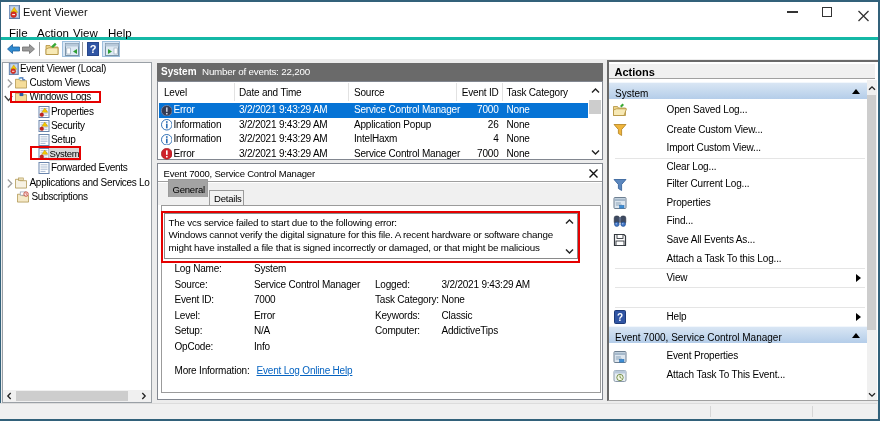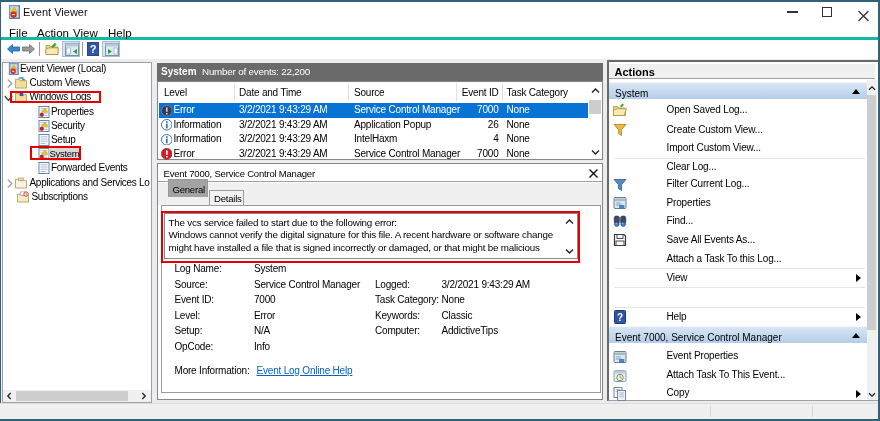--- a/index.html
+++ b/index.html
@@ -452,33 +452,20 @@
   </div>
   <div class="arow" style="top:304.6px">
     <svg class="aico" viewBox="0 0 14 14">
       <rect x="1" y="1.5" width="12" height="11" rx="1.5" fill="#e8eef5" stroke="#8b9aaa"></rect>
       <rect x="1" y="1.5" width="12" height="3" fill="#b9c9da"></rect>
       <circle cx="7" cy="8.5" r="3.2" fill="#f4f8e8" stroke="#5e7b2a" stroke-width="0.8"></circle>
       <path d="M7 6.5 L7 8.5 L8.6 9.3" stroke="#5e7b2a" stroke-width="0.8" fill="none"></path>
     </svg>
     <span class="txt">Attach Task To This Event...</span>
   </div>
-  <div class="arow" style="top:322.8px">
-    <svg class="aico" viewBox="0 0 14 14">
-      <rect x="1" y="0.5" width="8" height="10" fill="#fff" stroke="#7188a8"></rect>
-      <rect x="2.5" y="2" width="5" height="0.8" fill="#9ab0c6"></rect>
-      <rect x="2.5" y="4" width="5" height="0.8" fill="#9ab0c6"></rect>
-      <rect x="4.5" y="3.5" width="8" height="10" fill="#eef3f8" stroke="#7188a8"></rect>
-      <rect x="6" y="5.5" width="5" height="0.8" fill="#9ab0c6"></rect>
-      <rect x="6" y="7.5" width="5" height="0.8" fill="#9ab0c6"></rect>
-      <rect x="6" y="9.5" width="5" height="0.8" fill="#9ab0c6"></rect>
-    </svg>
-    <span class="txt">Copy</span>
-      <div class="tri-r" style="left:247px;top:5.5px"></div>
-  </div>
 
   <div class="sb" style="left:258px;top:18px;width:10px;height:320px">
     <svg class="abs" style="left:1px;top:5px" width="8" height="7" viewBox="0 0 8 7">
         <path d="M1 4.7 L4 1.8 L7 4.7" fill="none" stroke="#222" stroke-width="1.3"></path>
       </svg>
     <div class="sthumb" style="left:0.5px;top:15px;width:9px;height:235px"></div>
     <svg class="abs" style="left:1px;top:311px" width="8" height="7" viewBox="0 0 8 7">
         <path d="M1 2.3 L4 5.2 L7 2.3" fill="none" stroke="#222" stroke-width="1.3"></path>
       </svg>
   </div>

